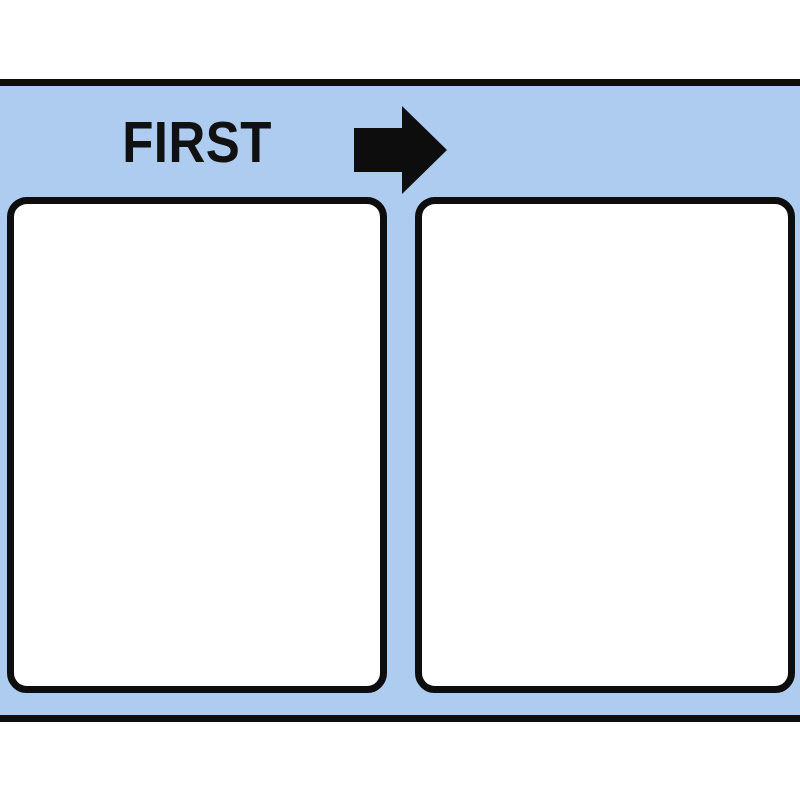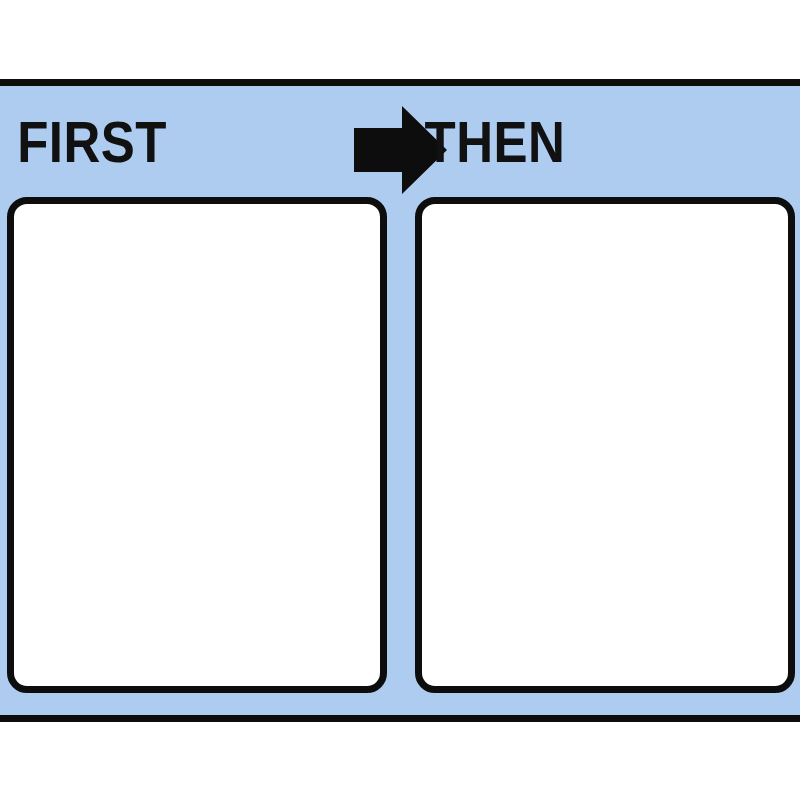--- a/index.html
+++ b/index.html
@@ -22,21 +22,21 @@
     left:0;right:0;
     top:79px;height:643px;
     box-sizing:border-box;
     background:var(--background);
     border-top:7px solid var(--outline);
     border-bottom:7px solid var(--outline);
   }
   .header-label{
     position:absolute;
     top:86px;height:111px;
-    display:flex;align-items:center;
+    display:flex;align-items:center;justify-content:center;
     color:var(--text);
   }
   .header-label span{
     font-size:58px;
     font-weight:700;
     letter-spacing:.5px;
     transform:scaleX(.88);
     transform-origin:center;
     white-space:nowrap;
   }
@@ -67,20 +67,17 @@
   <div class="frame"></div>
 
   <div class="header-label label-first">
     <span>FIRST</span>
   </div>
 
   <svg class="arrow" viewBox="0 0 94 90" xmlns="http://www.w3.org/2000/svg" aria-hidden="true">
     <polygon points="0,23 48,23 48,1 93,45 48,89 48,67 0,67" fill="var(--outline)"></polygon>
   </svg>
 
-  <div class="header-label label-then">
-    <span>THEN</span>
-  </div>
 
   <div class="panel panel-first"></div>
   <div class="panel panel-then"></div>
 
 </div>
 
 </body></html>

